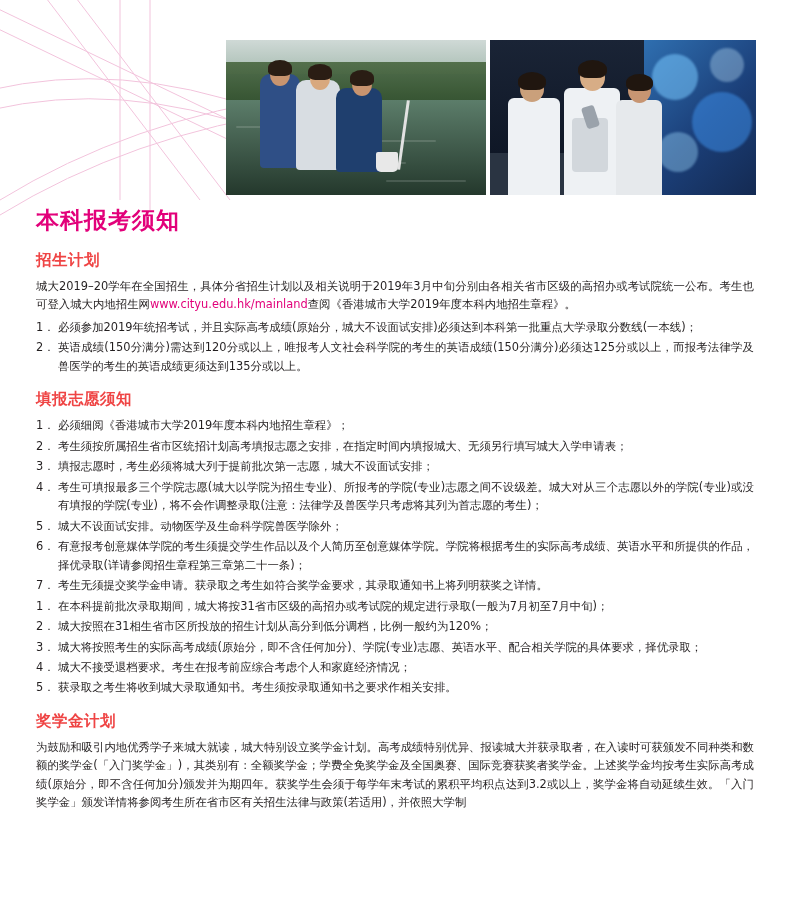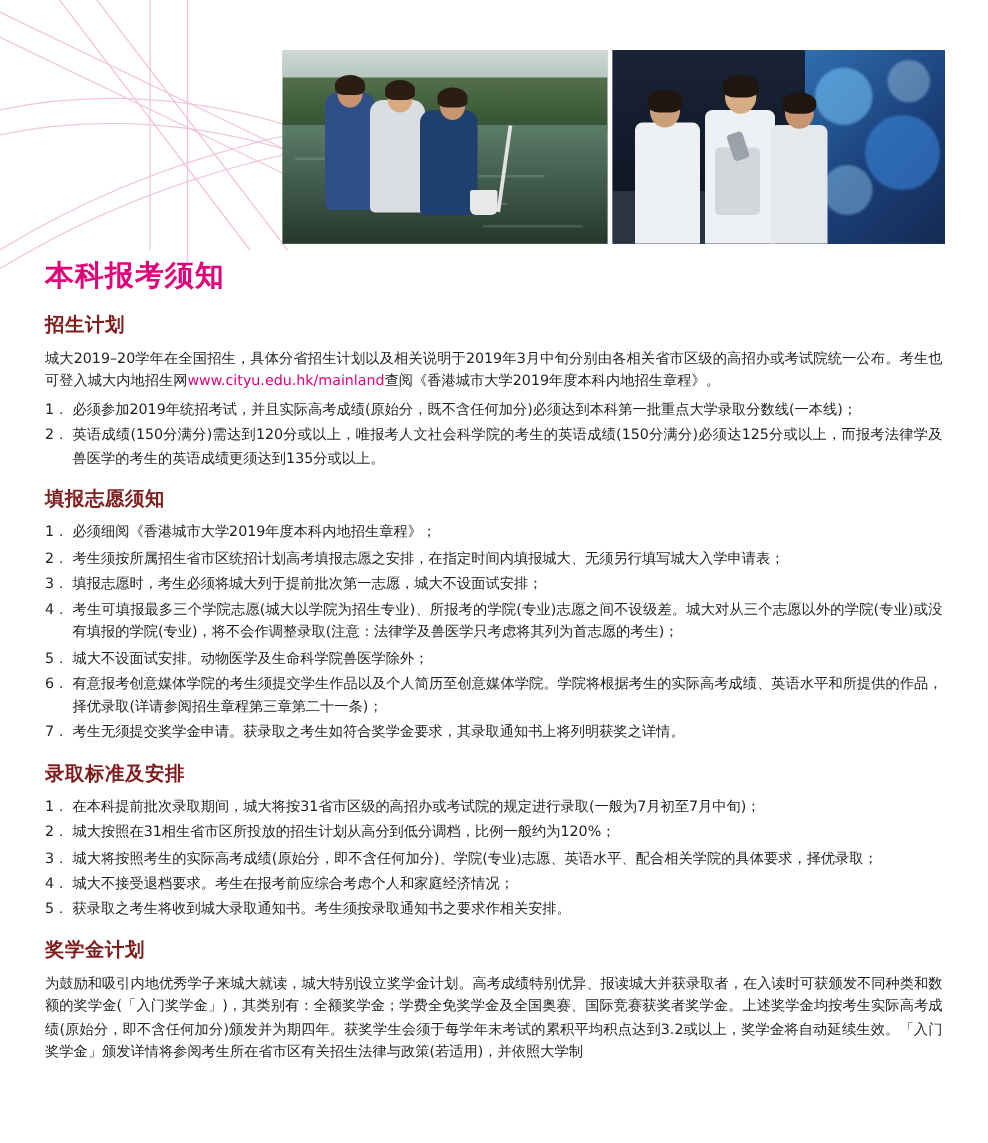--- a/index.html
+++ b/index.html
@@ -87,21 +87,21 @@
   h1.main-title {
     font-size: 23px;
     font-weight: bold;
     color: #e2007a;
     margin: 0 0 10px 0;
     letter-spacing: 1px;
   }
   h2.sec {
     font-size: 15.5px;
     font-weight: bold;
-    color: #7f1d1d;
+    color: #ef4444;
     margin: 14px 0 6px 0;
     letter-spacing: .5px;
   }
   p.body, li.body {
     font-size: 11.4px;
     line-height: 1.62;
     margin: 0 0 4px 0;
     text-align: justify;
     color: #231f20;
   }
@@ -199,36 +199,35 @@
 
   <div class="content">
 
     <h1 class="main-title">本科报考须知</h1>
 
 
     <h2 class="sec">招生计划</h2>
     <p class="body">城大2019–20学年在全国招生，具体分省招生计划以及相关说明于2019年3月中旬分别由各相关省市区级的高招办或考试院统一公布。考生也可登入城大内地招生网<span class="link">www.cityu.edu.hk/mainland</span>查阅《香港城市大学2019年度本科内地招生章程》。</p>
 
     <ol class="numlist">
-      <li>必须参加2019年统招考试，并且实际高考成绩(原始分，既不含任何加分)必须达到本科第一批重点大学录取分数线(一本线)；</li>
+      <li>必须参加2019年统招考试，并且实际高考成绩(原始分，城大不设面试安排)必须达到本科第一批重点大学录取分数线(一本线)；</li>
       <li>英语成绩(150分满分)需达到120分或以上，唯报考人文社会科学院的考生的英语成绩(150分满分)必须达125分或以上，而报考法律学及兽医学的考生的英语成绩更须达到135分或以上。</li>
     </ol>
 
     <h2 class="sec">填报志愿须知</h2>
     <ol class="numlist">
       <li>必须细阅《香港城市大学2019年度本科内地招生章程》；</li>
       <li>考生须按所属招生省市区统招计划高考填报志愿之安排，在指定时间内填报城大、无须另行填写城大入学申请表；</li>
       <li>填报志愿时，考生必须将城大列于提前批次第一志愿，城大不设面试安排；</li>
       <li>考生可填报最多三个学院志愿(城大以学院为招生专业)、所报考的学院(专业)志愿之间不设级差。城大对从三个志愿以外的学院(专业)或没有填报的学院(专业)，将不会作调整录取(注意：法律学及兽医学只考虑将其列为首志愿的考生)；</li>
       <li>城大不设面试安排。动物医学及生命科学院兽医学除外；</li>
       <li>有意报考创意媒体学院的考生须提交学生作品以及个人简历至创意媒体学院。学院将根据考生的实际高考成绩、英语水平和所提供的作品，择优录取(详请参阅招生章程第三章第二十一条)；</li>
       <li>考生无须提交奖学金申请。获录取之考生如符合奖学金要求，其录取通知书上将列明获奖之详情。</li>
     </ol>
 
-    <h2 class="sec">录取标准及安排</h2>
     <ol class="numlist">
       <li>在本科提前批次录取期间，城大将按31省市区级的高招办或考试院的规定进行录取(一般为7月初至7月中旬)；</li>
       <li>城大按照在31相生省市区所投放的招生计划从高分到低分调档，比例一般约为120%；</li>
       <li>城大将按照考生的实际高考成绩(原始分，即不含任何加分)、学院(专业)志愿、英语水平、配合相关学院的具体要求，择优录取；</li>
       <li>城大不接受退档要求。考生在报考前应综合考虑个人和家庭经济情况；</li>
       <li>获录取之考生将收到城大录取通知书。考生须按录取通知书之要求作相关安排。</li>
     </ol>
 
     <h2 class="sec">奖学金计划</h2>
     <p class="body">为鼓励和吸引内地优秀学子来城大就读，城大特别设立奖学金计划。高考成绩特别优异、报读城大并获录取者，在入读时可获颁发不同种类和数额的奖学金(「入门奖学金」)，其类别有：全额奖学金；学费全免奖学金及全国奥赛、国际竞赛获奖者奖学金。上述奖学金均按考生实际高考成绩(原始分，即不含任何加分)颁发并为期四年。获奖学生会须于每学年末考试的累积平均积点达到3.2或以上，奖学金将自动延续生效。「入门奖学金」颁发详情将参阅考生所在省市区有关招生法律与政策(若适用)，并依照大学制</p>

